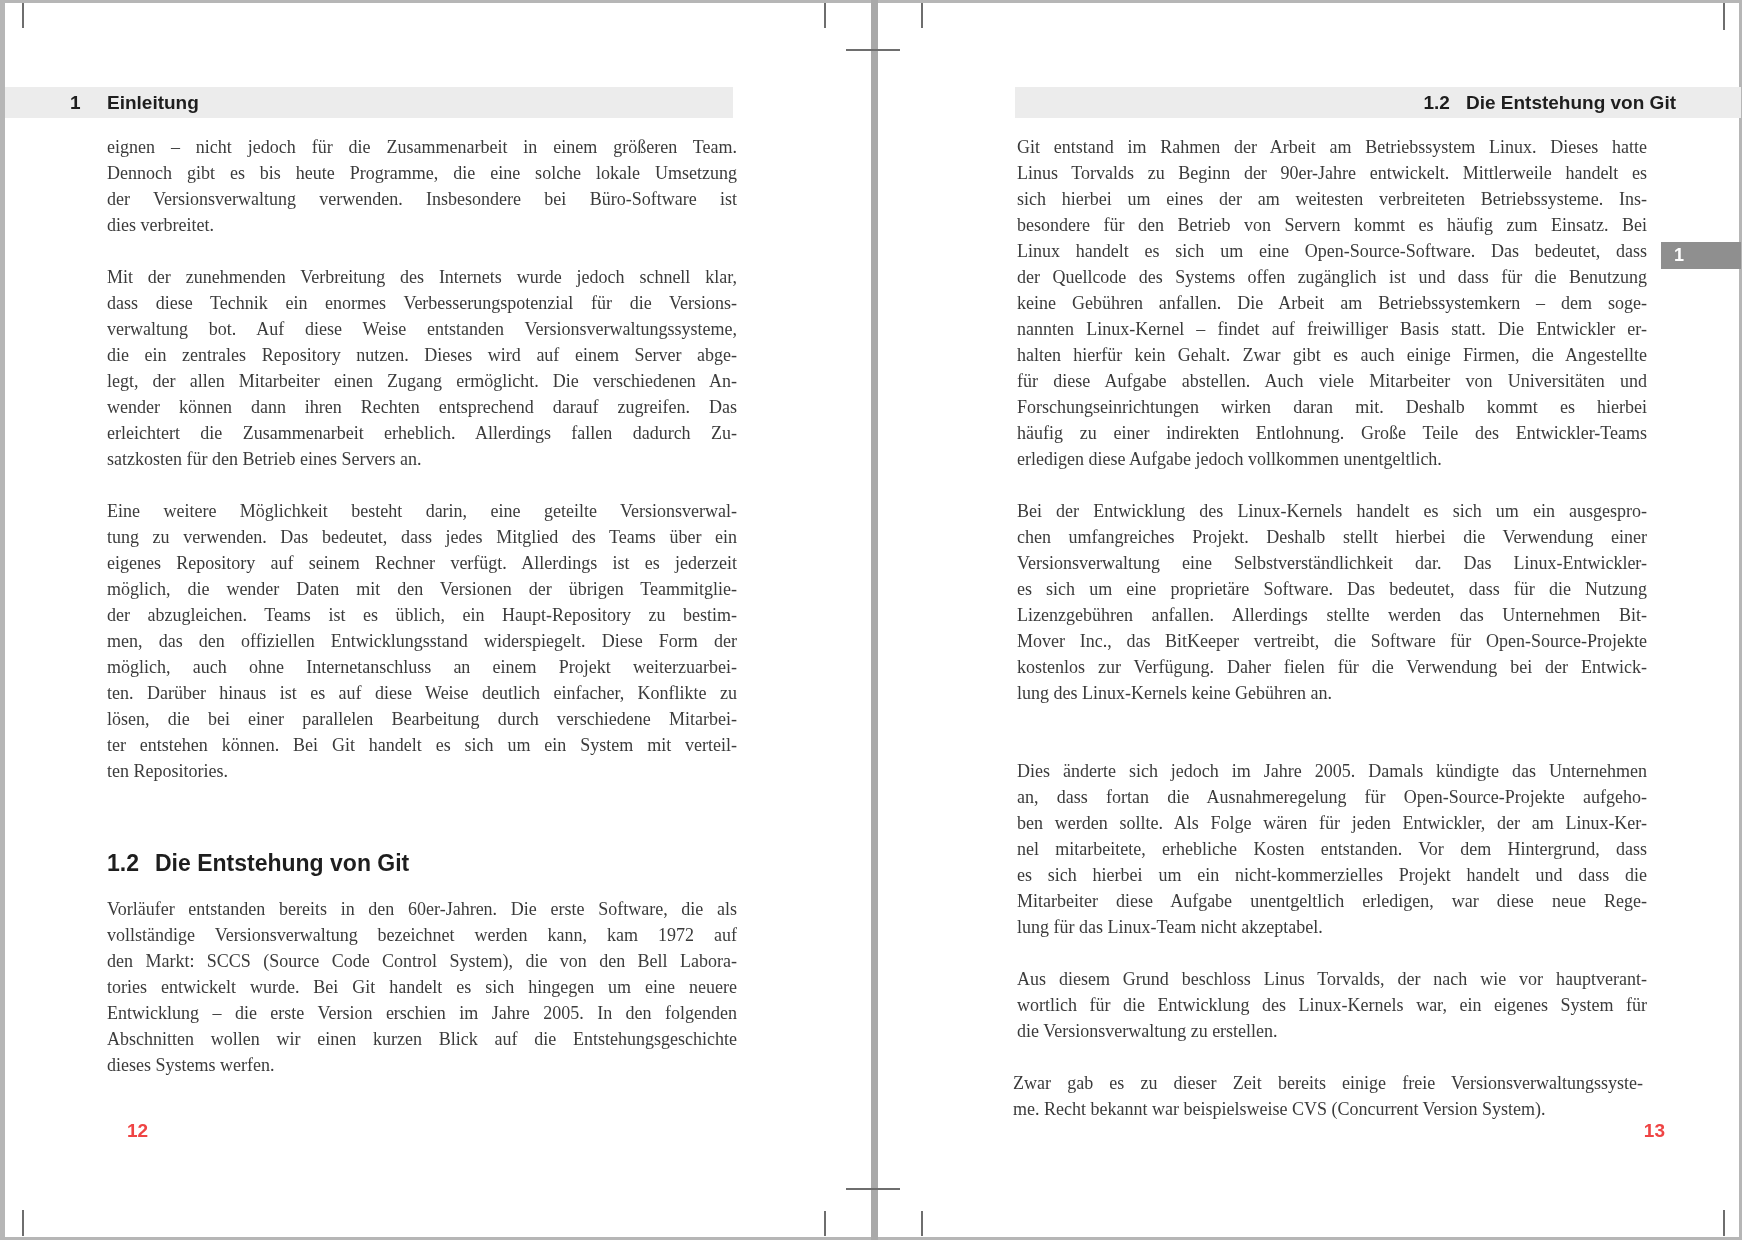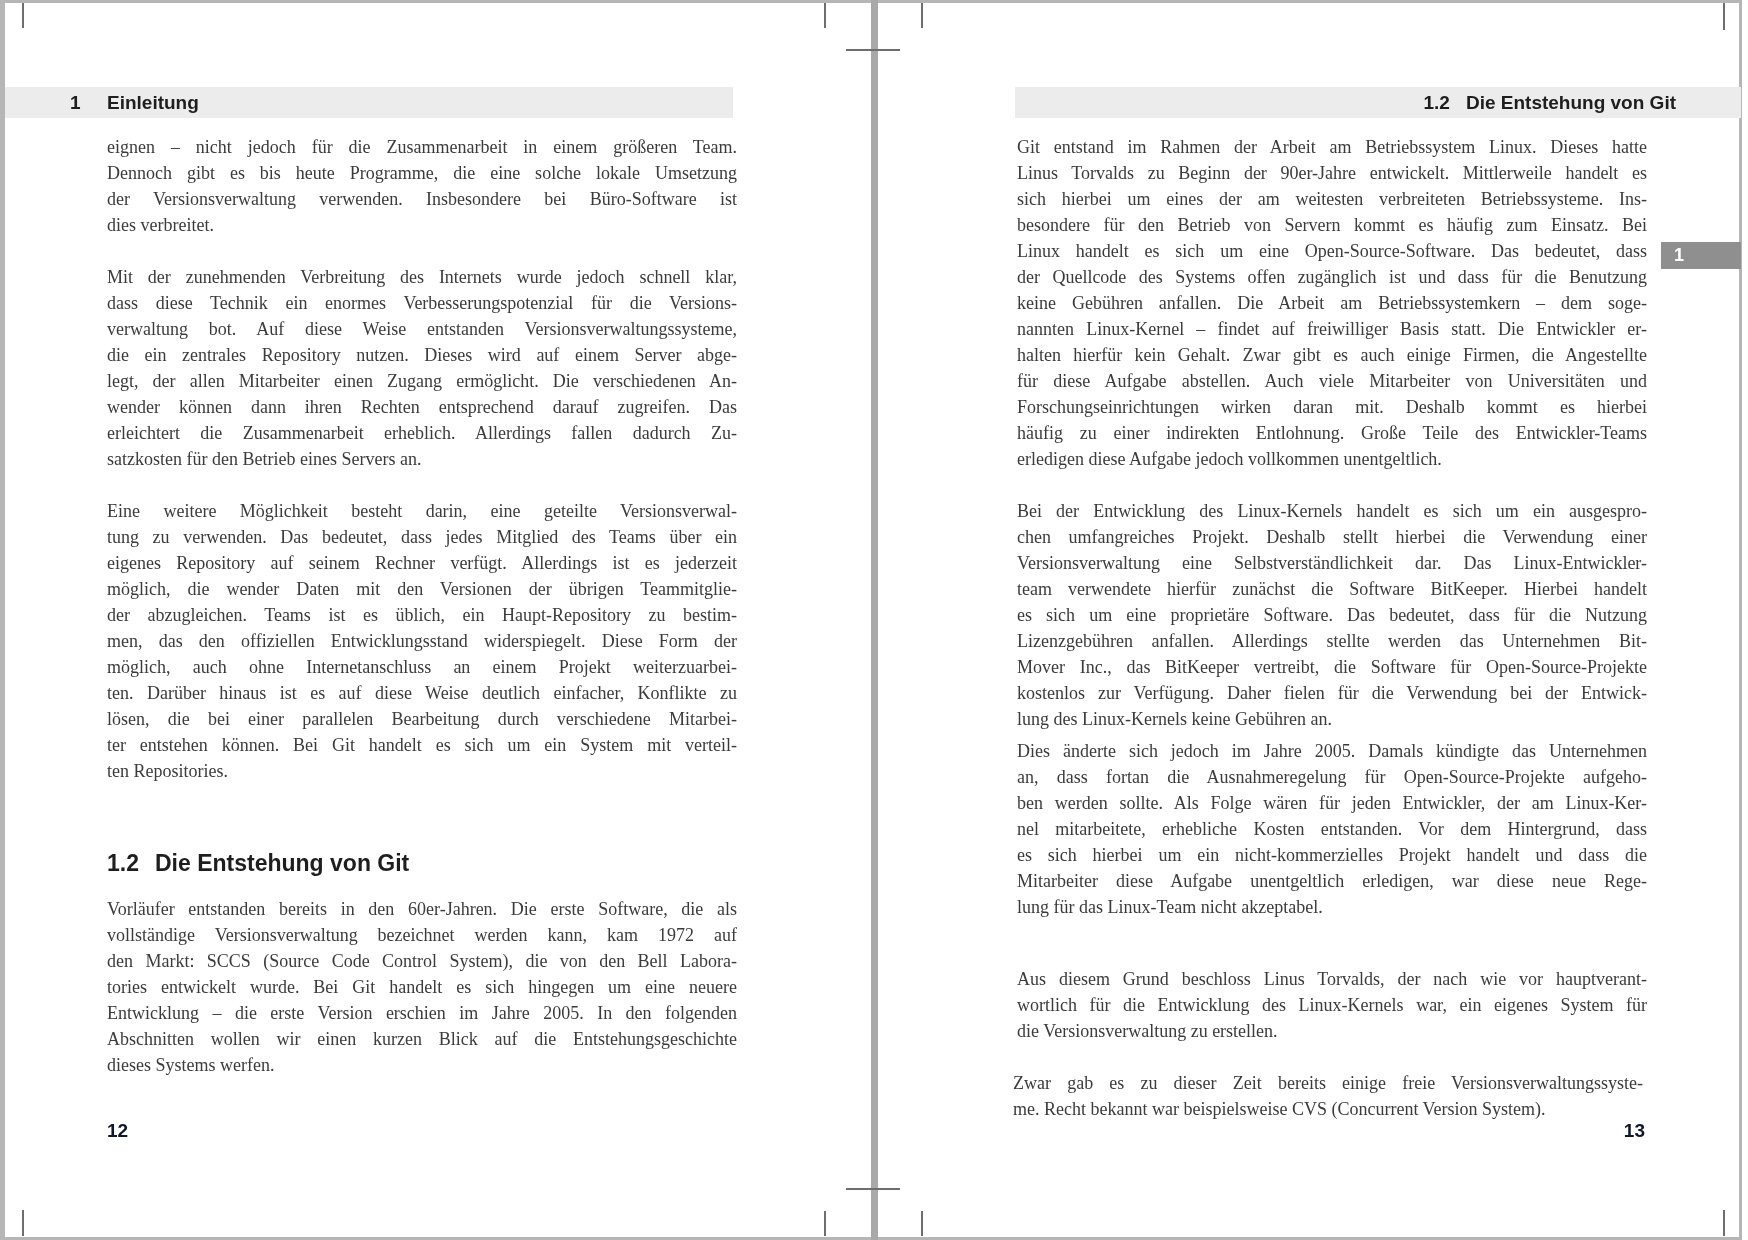--- a/index.html
+++ b/index.html
@@ -50,21 +50,21 @@
 
   .section-heading{
     position:absolute;font-family:"Liberation Sans",sans-serif;font-weight:bold;
     font-size:23px;color:#1e1e1e;display:flex;
   }
   .section-heading .hnum{display:inline-block;min-width:48px;}
 
   .page-number{
     position:absolute;top:1118px;height:26px;line-height:26px;
     font-family:"Liberation Sans",sans-serif;font-weight:bold;
-    font-size:19px;color:#0f172a;
+    font-size:19px;color:#ef4444;margin-left:20px;
   }
   .page-number.left{left:107px;}
   .page-number.right{left:1017px;width:628px;text-align:right;}
 
   
   .chapter-tab{
     position:absolute;left:1661px;top:242px;width:80px;height:27px;
     background:#8f8f8f;color:#ffffff;display:flex;align-items:center;
     padding-left:13px;box-sizing:border-box;
     font-family:"Liberation Sans",sans-serif;font-weight:bold;font-size:18px;
@@ -162,28 +162,27 @@
       <div class="ln">halten hierfür kein Gehalt. Zwar gibt es auch einige Firmen, die Angestellte</div>
       <div class="ln">für diese Aufgabe abstellen. Auch viele Mitarbeiter von Universitäten und</div>
       <div class="ln">Forschungseinrichtungen wirken daran mit. Deshalb kommt es hierbei</div>
       <div class="ln">häufig zu einer indirekten Entlohnung. Große Teile des Entwickler-Teams</div>
       <div class="ln last">erledigen diese Aufgabe jedoch vollkommen unentgeltlich.</div>
     </div>
   <div class="para" style="left:1017px;top:498px">
       <div class="ln">Bei der Entwicklung des Linux-Kernels handelt es sich um ein ausgespro-</div>
       <div class="ln">chen umfangreiches Projekt. Deshalb stellt hierbei die Verwendung einer</div>
       <div class="ln">Versionsverwaltung eine Selbstverständlichkeit dar. Das Linux-Entwickler-</div>
-      <div class="ln">team verwendete hierfür zunächst die Software BitKeeper. Hierbei handelt</div>
       <div class="ln">es sich um eine proprietäre Software. Das bedeutet, dass für die Nutzung</div>
       <div class="ln">Lizenzgebühren anfallen. Allerdings stellte werden das Unternehmen Bit-</div>
       <div class="ln">Mover Inc., das BitKeeper vertreibt, die Software für Open-Source-Projekte</div>
       <div class="ln">kostenlos zur Verfügung. Daher fielen für die Verwendung bei der Entwick-</div>
       <div class="ln last">lung des Linux-Kernels keine Gebühren an.</div>
     </div>
-  <div class="para" style="left:1017px;top:738px">
+  <div class="para" style="left:1017px;top:758px">
       <div class="ln">Dies änderte sich jedoch im Jahre 2005. Damals kündigte das Unternehmen</div>
       <div class="ln">an, dass fortan die Ausnahmeregelung für Open-Source-Projekte aufgeho-</div>
       <div class="ln">ben werden sollte. Als Folge wären für jeden Entwickler, der am Linux-Ker-</div>
       <div class="ln">nel mitarbeitete, erhebliche Kosten entstanden. Vor dem Hintergrund, dass</div>
       <div class="ln">es sich hierbei um ein nicht-kommerzielles Projekt handelt und dass die</div>
       <div class="ln">Mitarbeiter diese Aufgabe unentgeltlich erledigen, war diese neue Rege-</div>
       <div class="ln last">lung für das Linux-Team nicht akzeptabel.</div>
     </div>
   <div class="para" style="left:1017px;top:966px">
       <div class="ln">Aus diesem Grund beschloss Linus Torvalds, der nach wie vor hauptverant-</div>

